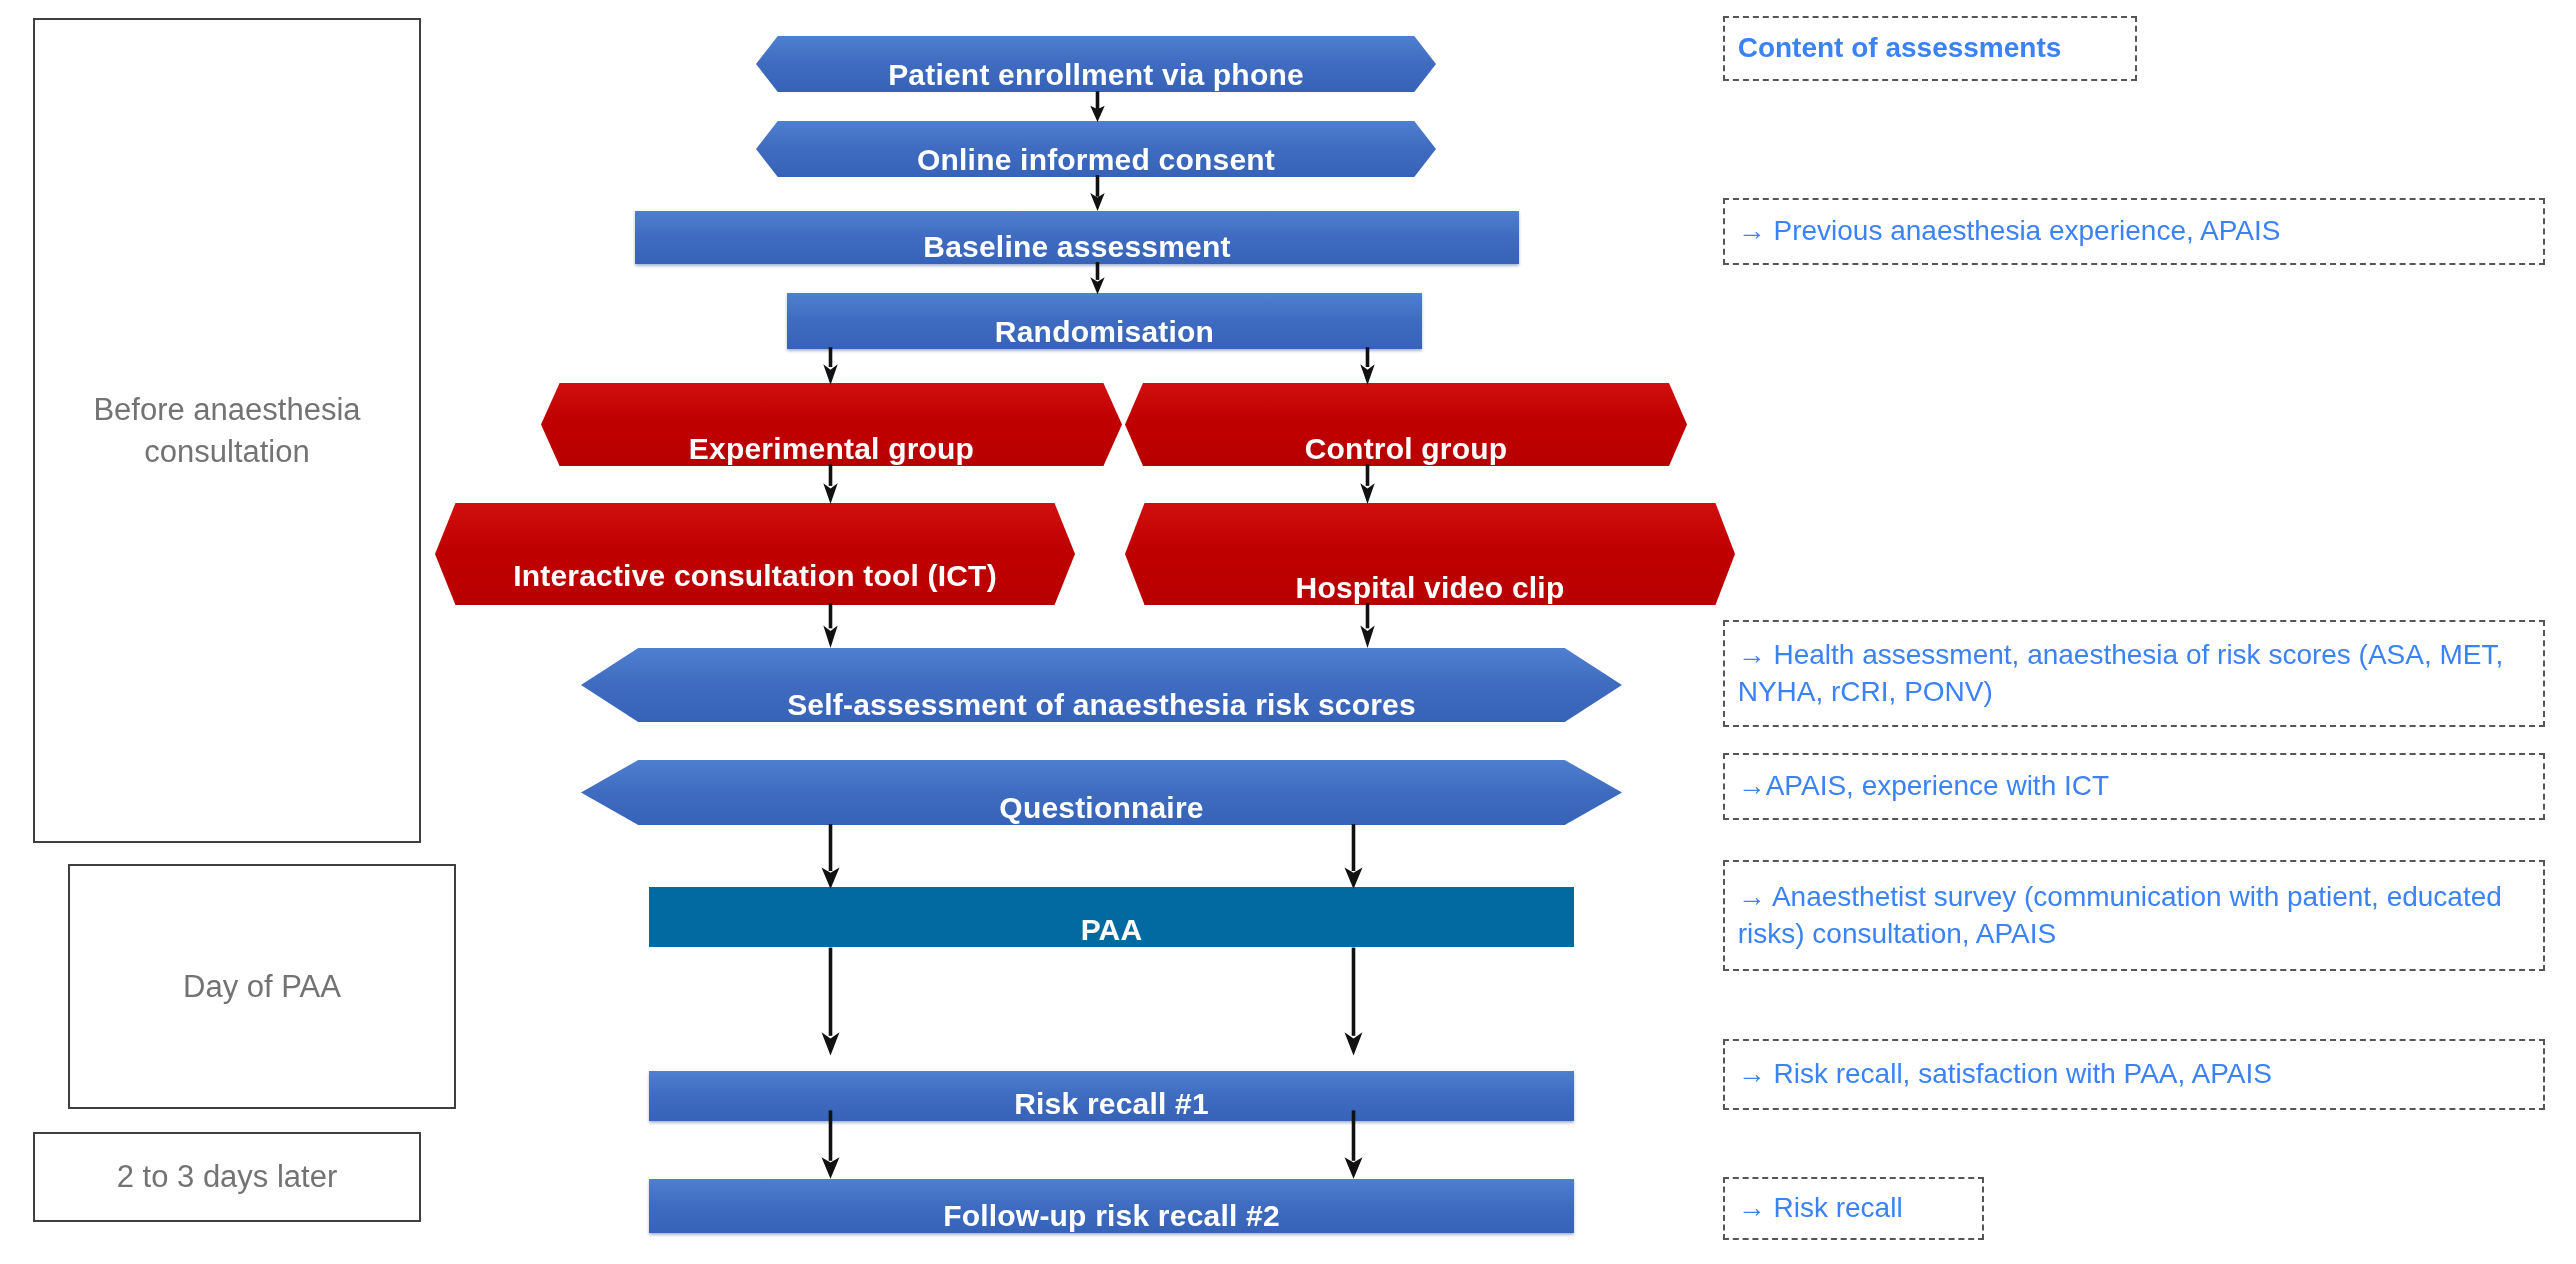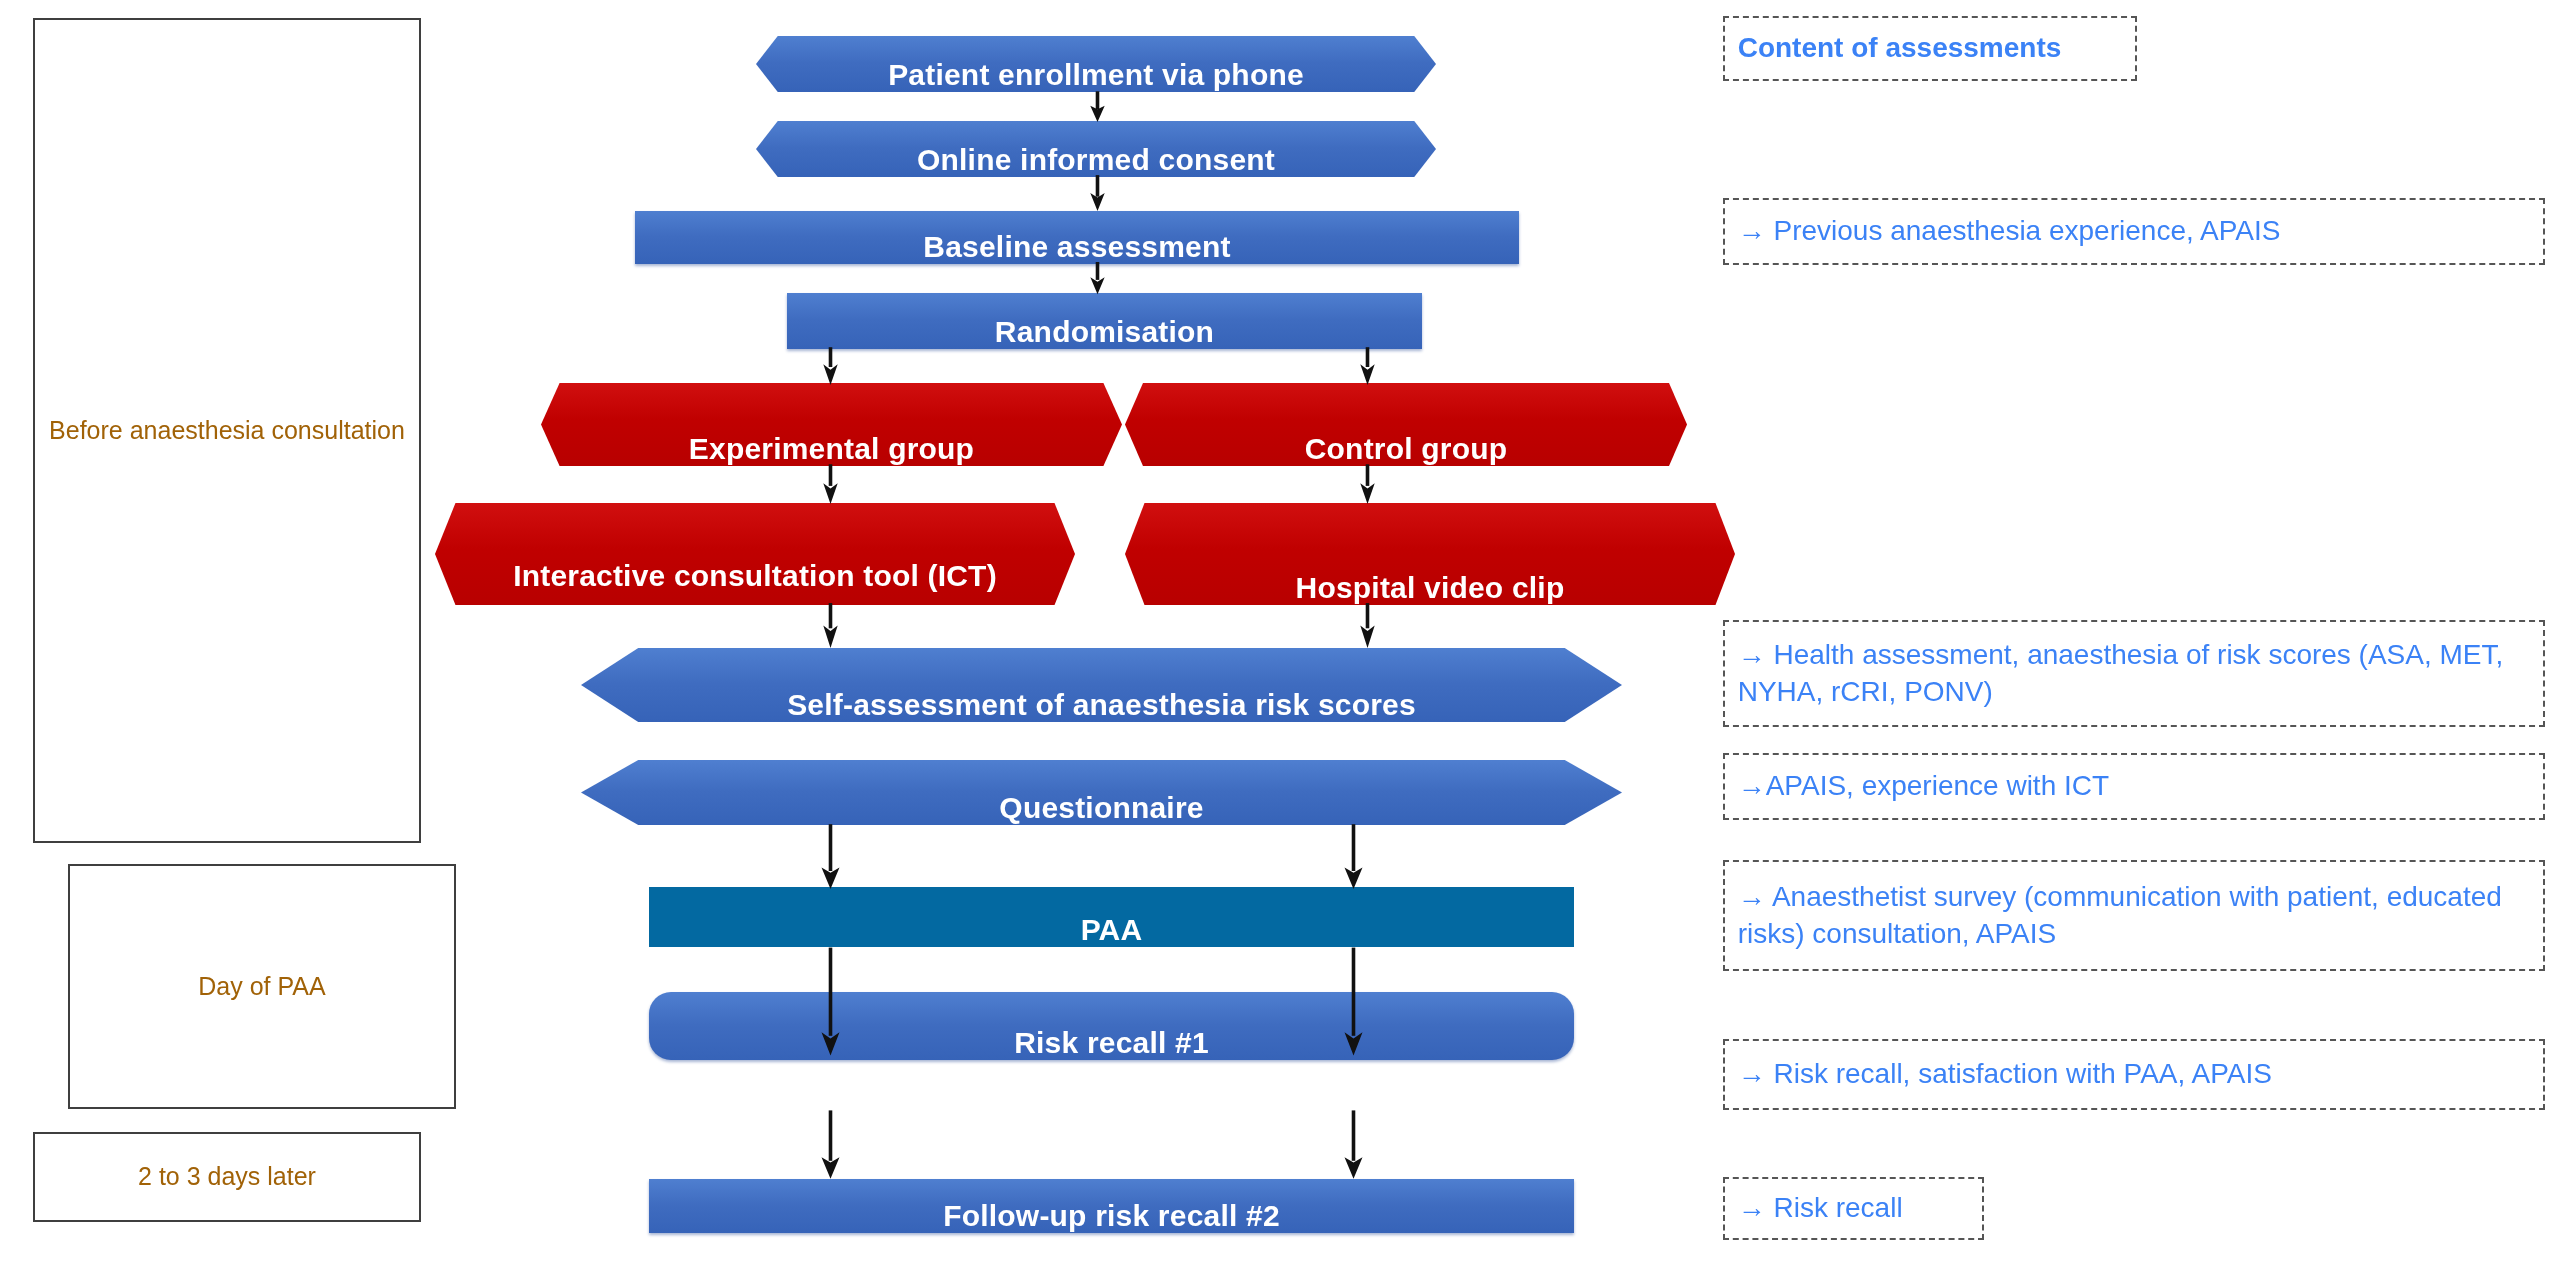--- a/index.html
+++ b/index.html
@@ -21,22 +21,22 @@
   
   .phase-box {
     position: absolute;
     border: 2.7px solid #3f3f3f;
     background: #ffffff;
     box-sizing: border-box;
     display: flex;
     align-items: center;
     justify-content: center;
     text-align: center;
-    color: #a16207;
-    font-size: 25px;
+    color: #737373;
+    font-size: 31px;
     line-height: 1.35;
     padding: 3.6px 9px;
   }
 
   
   .flow-shape {
     position: absolute;
     box-sizing: border-box;
     display: flex;
     align-items: flex-end;
@@ -150,21 +150,21 @@
   </div>
 
   <div class="flow-shape shape-blue clip-hex-narrow shape-shadow" style="left:581px; top:760px; width:1041px; height:65px;">
     <span>Questionnaire</span>
   </div>
 
   <div class="flow-shape shape-gray clip-rect" style="left:649px; top:887px; width:925px; height:60px; color:#ffffff;">
     <span>PAA</span>
   </div>
 
-  <div class="flow-shape shape-blue clip-rect shape-shadow" style="left:649px; top:992px; width:925px; height:68px;border-radius:22px;">
+  <div class="flow-shape shape-blue clip-rect shape-shadow" style="left:649px; top:1071px; width:925px; height:50px;">
     <span>Risk recall #1</span>
   </div>
 
   <div class="flow-shape shape-blue clip-rect shape-shadow" style="left:649px; top:1179px; width:925px; height:54px;">
     <span>Follow-up risk recall #2</span>
   </div>
 
   <div class="arrow" style="left:1084px; top:91px;">
     <svg width="27" height="33" viewBox="0 0 30 36">
         <path d="M15,0 L15,20" stroke="#111" stroke-width="4" fill="none"></path>

